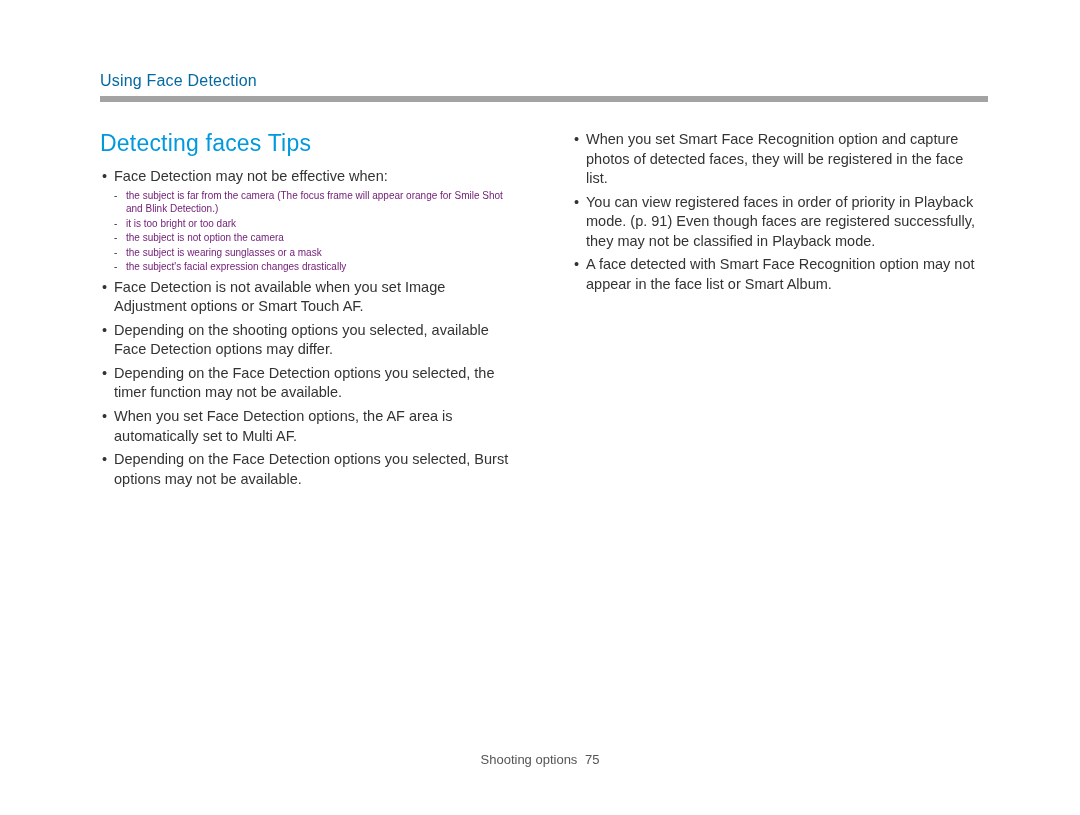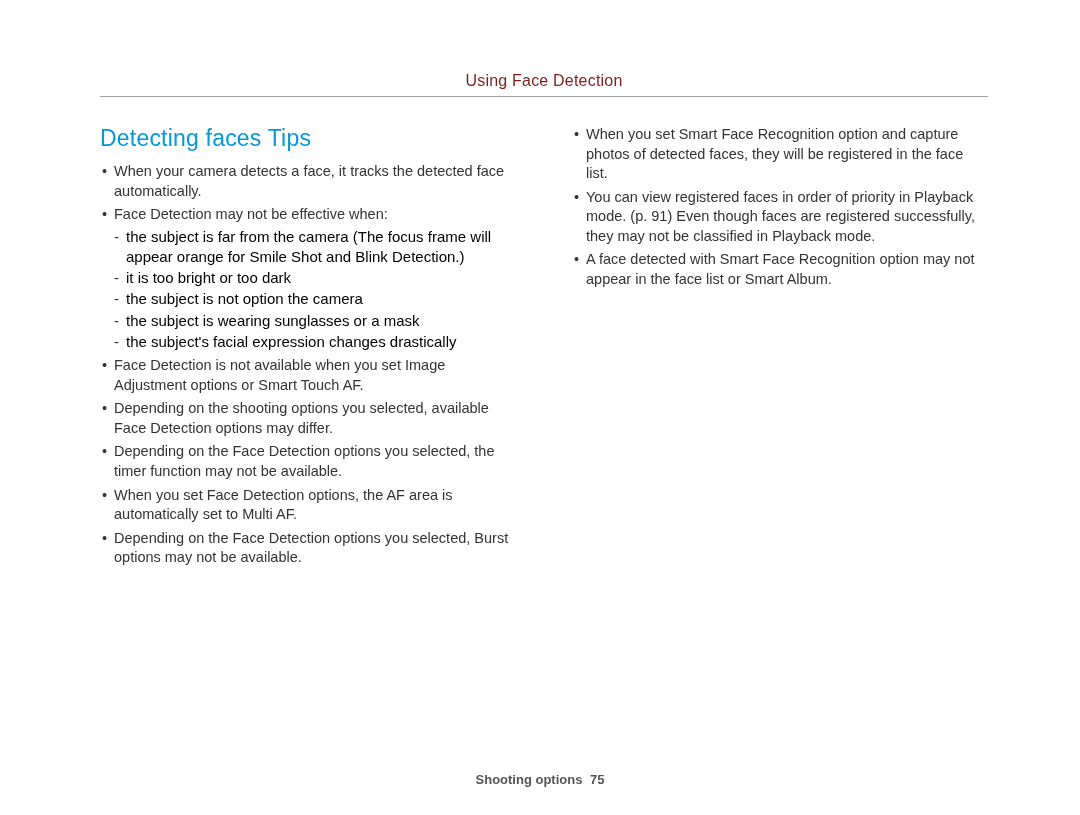--- a/index.html
+++ b/index.html
@@ -10,26 +10,25 @@
       font-family: Arial, Helvetica, sans-serif;
       color: #333333;
       position: relative;
     }
     .page {
       padding: 72px 92px 0 100px;
     }
     .section-label {
       font-size: 16px;
       font-weight: 300;
-      color: #7f1d1d;
+      color: #0369a1;
       padding-bottom: 6px;
-      border-bottom: 1px solid #a3a3a3;
+      border-bottom: 6px solid #a3a3a3;
       margin-bottom: 28px;
       letter-spacing: 0.2px;
-      text-align: center;
     }
     .columns {
       display: flex;
       gap: 56px;
     }
     .col {
       flex: 1;
       min-width: 0;
     }
     .heading {
@@ -58,58 +57,57 @@
       top: 0;
       color: #333333;
     }
     ul.dashes {
       list-style: none;
       margin-top: 2px;
     }
     ul.dashes > li {
       position: relative;
       padding-left: 12px;
-      font-size: 15px;
+      font-size: 10px;
       line-height: 1.35;
-      color: #000000;
+      color: #701a75;
       margin-bottom: 1px;
       font-weight: 300;
     }
     ul.dashes > li::before {
       content: "-";
       position: absolute;
       left: 0;
       top: 0;
       color: #333333;
     }
     .footer {
       position: absolute;
-      bottom: 28px;
+      bottom: 48px;
       left: 0;
       width: 100%;
       text-align: center;
       font-size: 13px;
       color: #555555;
-      font-weight: 700;
+      font-weight: 400;
     }
     .footer .page-num {
       margin-left: 4px;
     }
   </style>
 </head>
 <body>
 
 <div class="page">
   <div class="section-label">Using Face Detection</div>
 
   <div class="columns">
     <div class="col">
       <div class="heading">Detecting faces Tips</div>
       <ul class="bullets" id="left-list">
-          <li><span>When your camera detects a face, it tracks the detected face automatically.</span></li>
           <li><span>Face Detection may not be effective when:</span><ul class="dashes">
               <li>the subject is far from the camera (The focus frame will appear orange for Smile Shot and Blink Detection.)</li>
               <li>it is too bright or too dark</li>
               <li>the subject is not option the camera</li>
               <li>the subject is wearing sunglasses or a mask</li>
               <li>the subject's facial expression changes drastically</li>
             </ul></li>
           <li><span>Face Detection is not available when you set Image Adjustment options or Smart Touch AF.</span></li>
           <li><span>Depending on the shooting options you selected, available Face Detection options may differ.</span></li>
           <li><span>Depending on the Face Detection options you selected, the timer function may not be available.</span></li>

